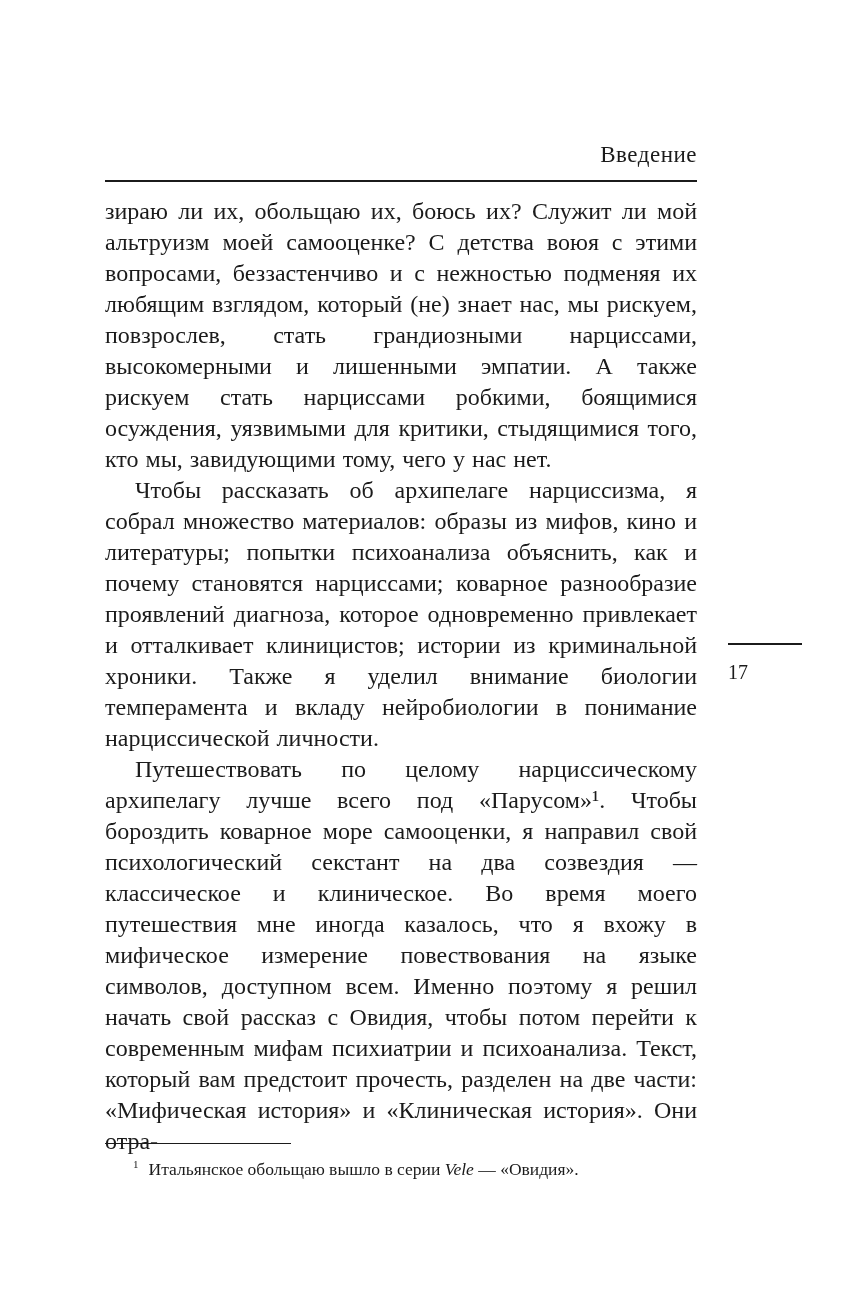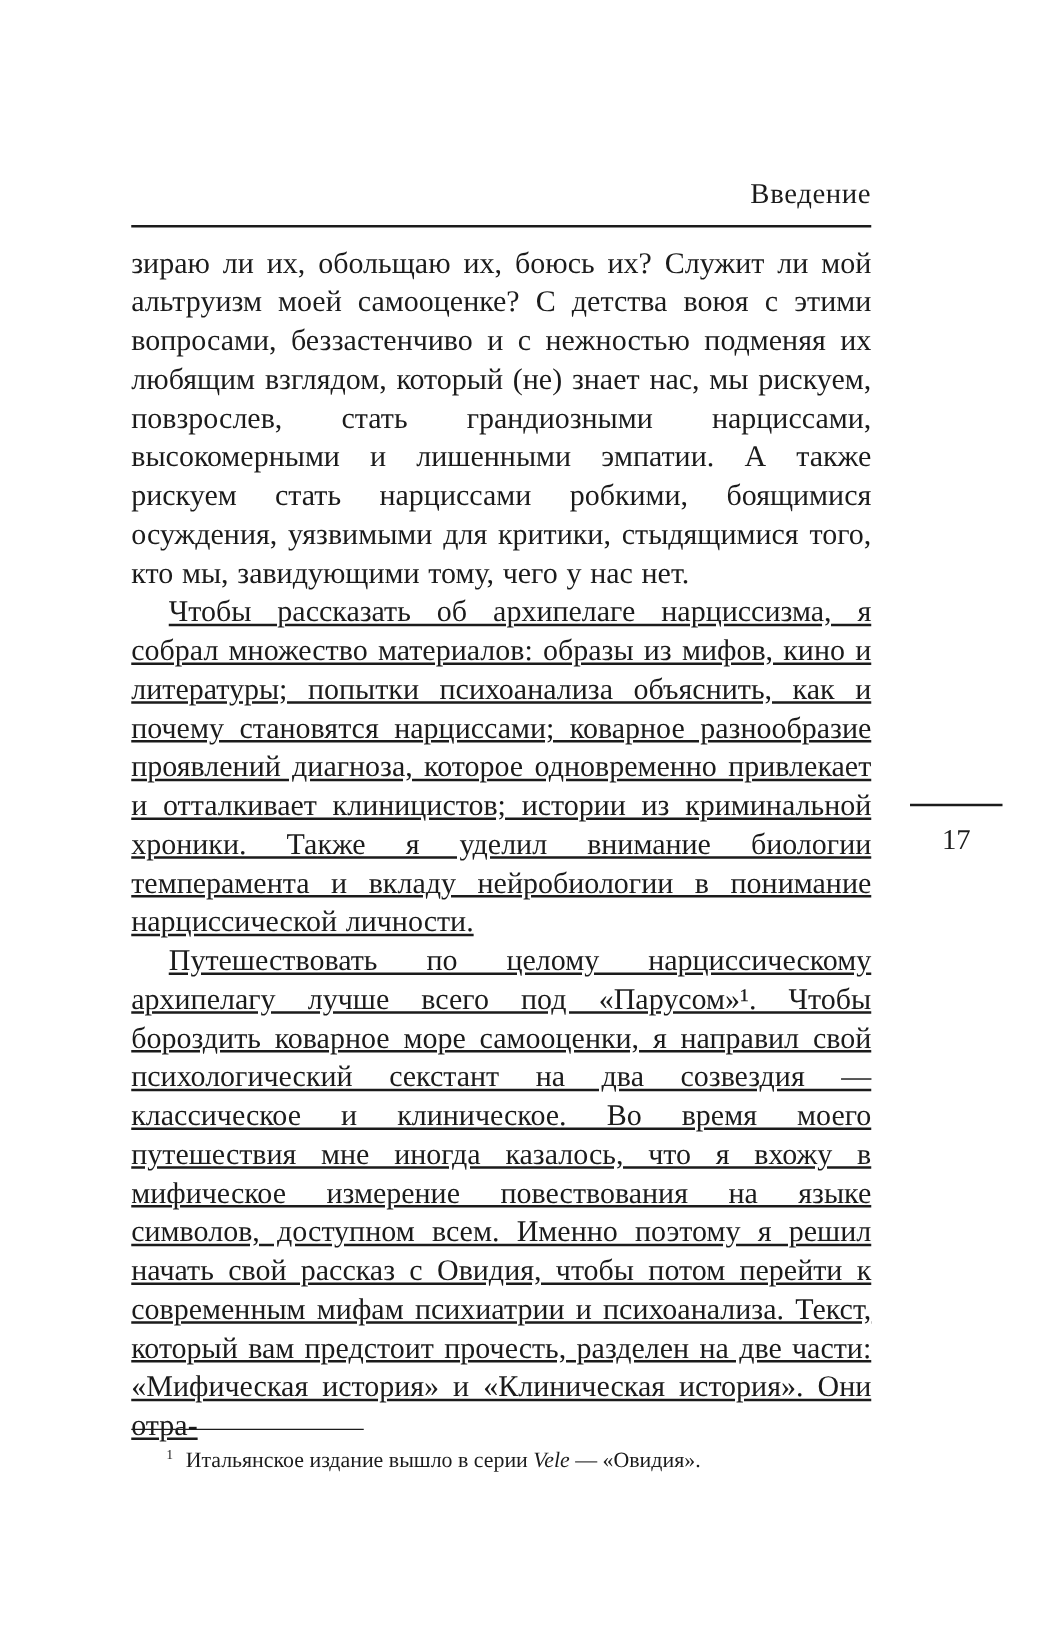--- a/index.html
+++ b/index.html
@@ -37,37 +37,35 @@
   }
   .body-text p {
     margin: 0;
     font-size: 24px;
     line-height: 31px;
     text-align: justify;
     word-spacing: 1px;
   }
   .body-text p.indented {
     text-indent: 30px;
-    text-decoration: underline;
   }
   .margin-page-number {
     position: absolute;
     left: 728px;
     top: 643px;
     width: 74px;
   }
   .margin-rule {
     height: 0;
     border-top: 2px solid #1b1b1b;
     margin-bottom: 16px;
   }
   .page-number {
-    font-size: 23px;
+    font-size: 20px;
     line-height: 22px;
-    text-align: center;
   }
   .footnote {
     position: absolute;
     left: 105px;
     top: 1143px;
     width: 592px;
   }
   .footnote-rule {
     width: 186px;
     height: 0;
@@ -104,16 +102,16 @@
     </div>
   </div>
 
   <div class="margin-page-number">
     <div class="margin-rule"></div>
     <div class="page-number">17</div>
   </div>
 
   <div class="footnote">
     <div class="footnote-rule"></div>
-    <p class="footnote-text"><sup>1</sup><span>Итальянское издание вышло в серии </span><i>Vele</i><span> — «Овидия».</span></p>
+    <p class="footnote-text"><sup>1</sup><span>Итальянское обольщаю вышло в серии </span><i>Vele</i><span> — «Овидия».</span></p>
   </div>
 
 </div>
 
 </body></html>

